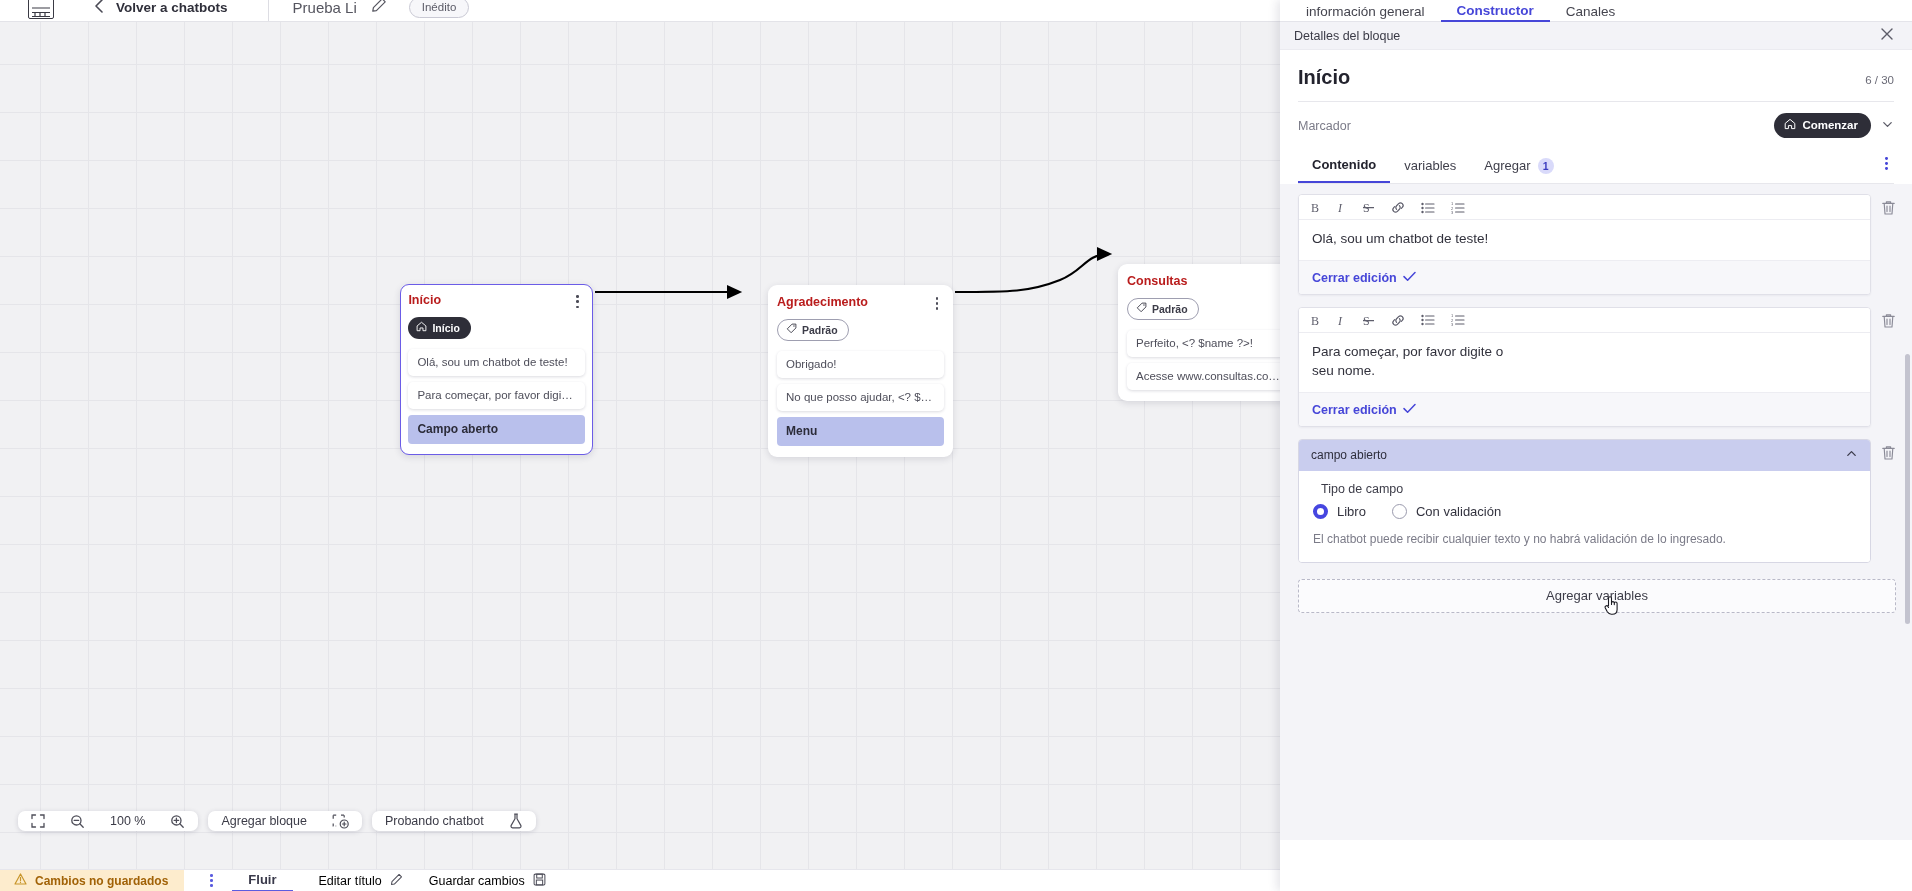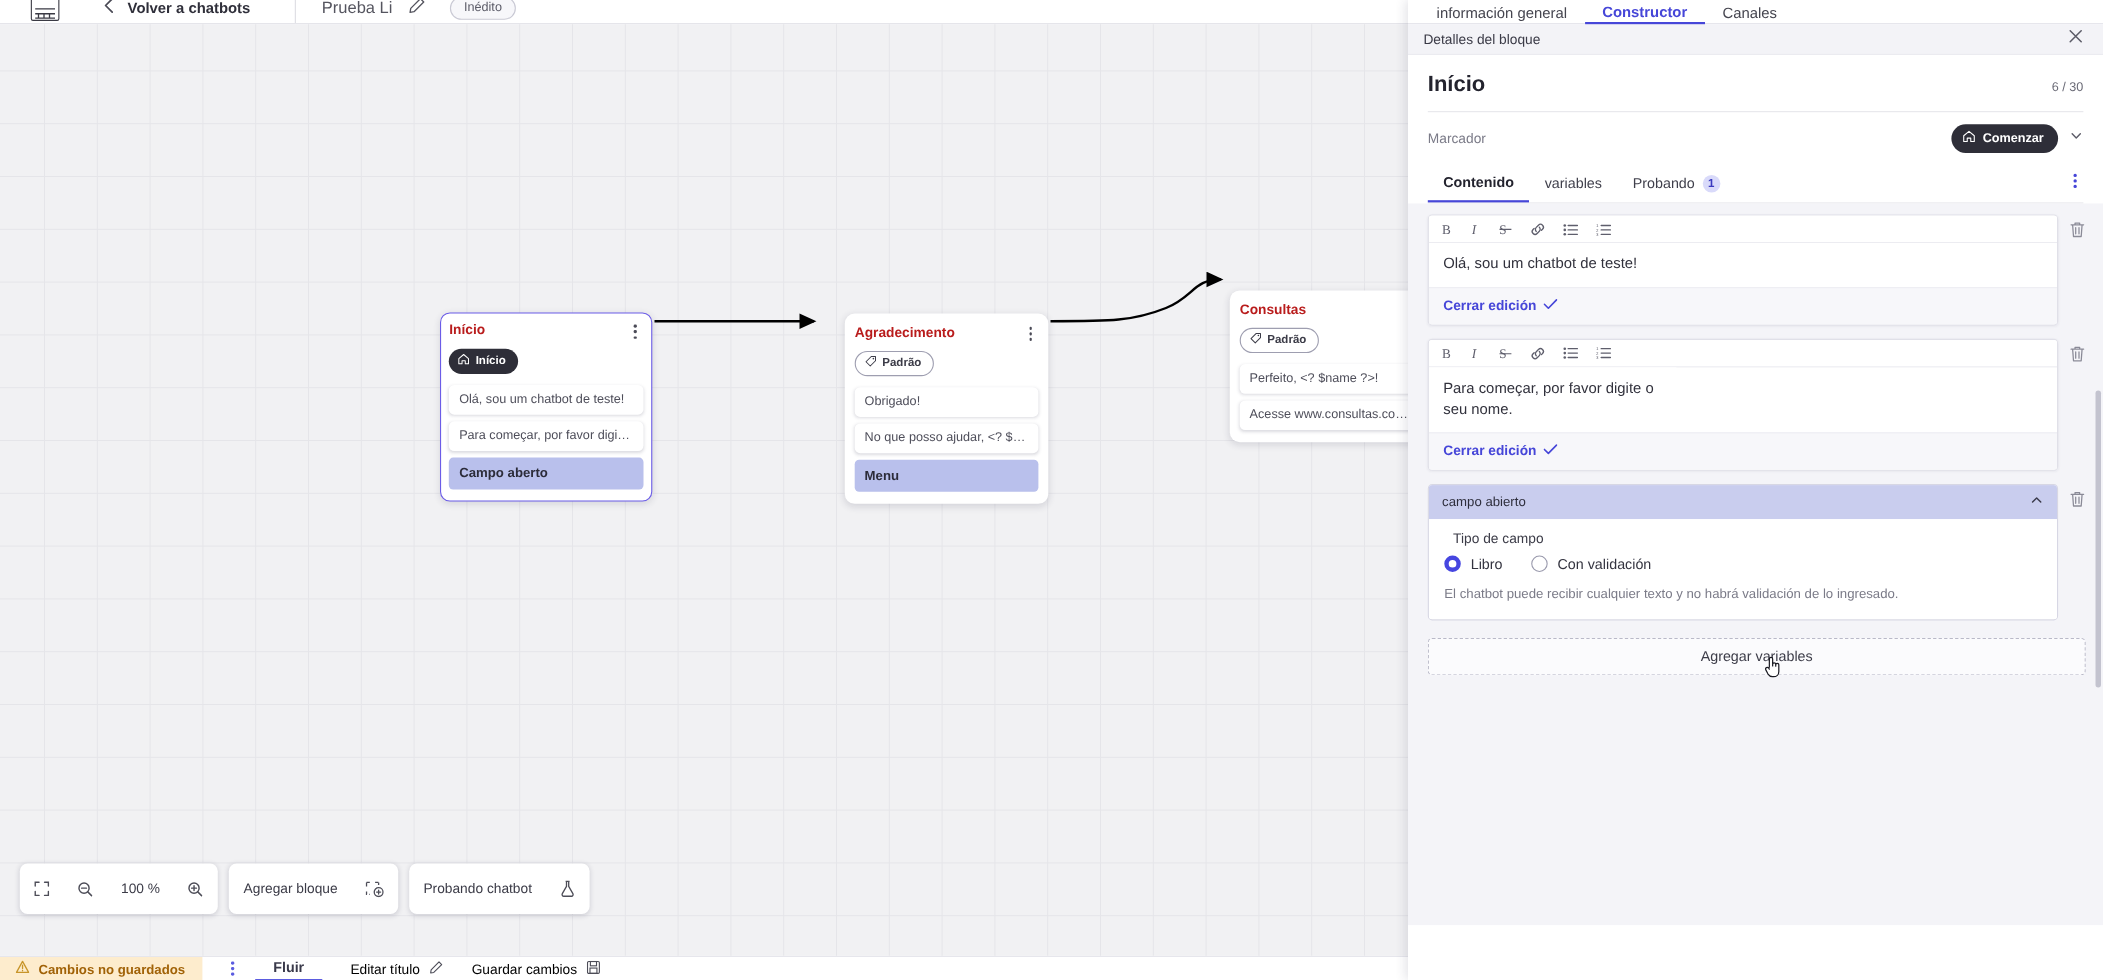--- a/index.html
+++ b/index.html
@@ -80,21 +80,21 @@
   .row-hl {
     background: #b9c0ec; border-radius: 4px; padding: 7px 9px 8px;
     font-size: 12px; font-weight: 700; color: #2c2c3a;
     white-space: nowrap; overflow: hidden;
   }
 
   
   .canvas-tools { position: absolute; left: 18px; bottom: 38px; display: flex; gap: 10px; }
   .tool-card {
     background: #fff; border-radius: 7px; box-shadow: 0 1px 5px rgba(40,40,70,.16);
-    height: 46px; display: flex; align-items: center; gap: 25px; padding: 0 13px;
+    height: 20px; display: flex; align-items: center; gap: 25px; padding: 0 13px;
     font-size: 12.5px; color: #3b3b47;
   }
   .tool-card .sep { color: #55555f; display: flex; align-items: center; }
   .zoom-val { font-size: 12.5px; color: #3b3b47; }
 
   
   .bottombar {
     position: absolute; left: 0; bottom: 0; width: 1560px; height: 22px;
     background: #ffffff; display: flex; align-items: center; border-top: 1px solid #e6e6ec;
   }
@@ -466,21 +466,21 @@
       </div>
 
       <div class="ctabs">
         <div class="ctab active">
           <span>Contenido</span>
         </div>
         <div class="ctab">
           <span>variables</span>
         </div>
         <div class="ctab">
-          <span>Probando</span>
+          <span>Agregar</span>
           <span class="dest-badge">1</span>
         </div>
         <div class="ctabs-spacer"></div>
         <div class="ctabs-kebab">
             <i></i>
             <i></i>
             <i></i>
           </div>
       </div>
     </div>

